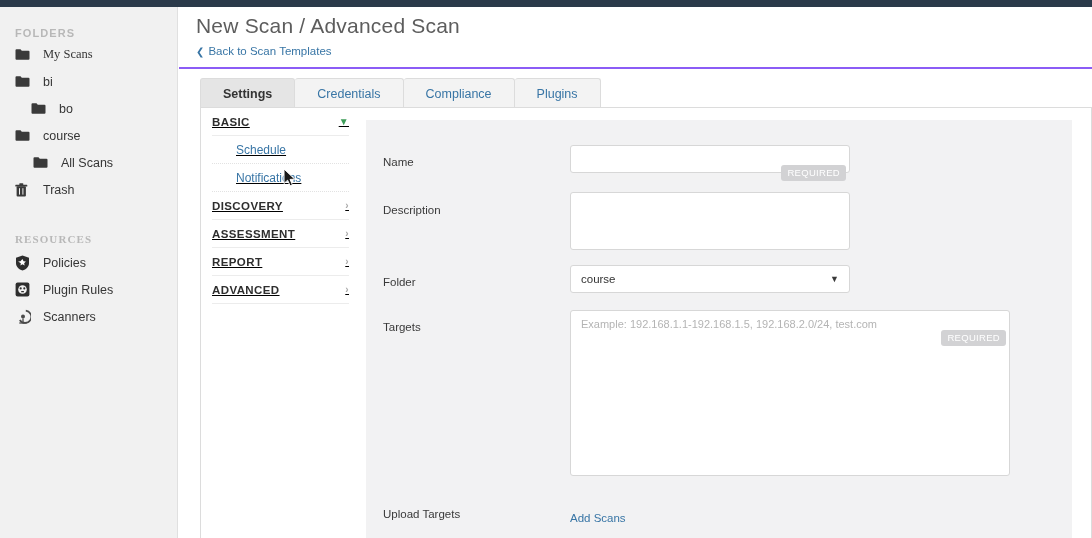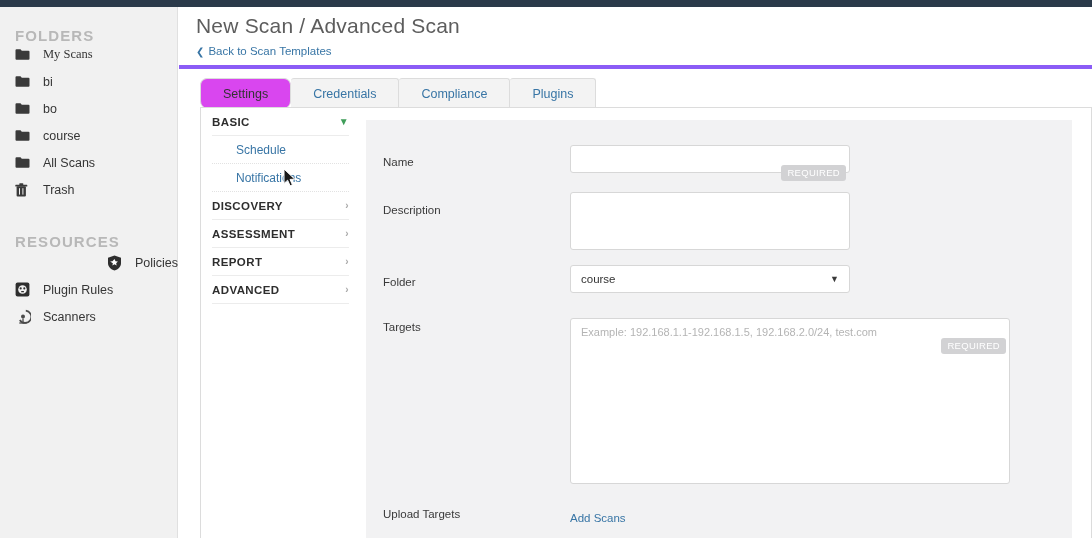--- a/index.html
+++ b/index.html
@@ -24,21 +24,21 @@
   }
 
   
   .sidebar {
     position: absolute; top: 7px; left: 0;
     width: 178px; height: 531px;
     background: #f1f1f1;
     border-right: 1px solid #e0e0e0;
   }
   .side-heading {
-    font-size: 15px;
+    font-size: 11px;
     letter-spacing: 1.1px;
     color: #b8b8b8;
     font-weight: bold;
     padding-left: 15px;
   }
   .side-item {
     display: flex;
     align-items: center;
     height: 27px;
     padding-left: 15px;
@@ -55,21 +55,21 @@
     color: #353535;
     margin-left: 8px;
     white-space: nowrap;
   }
 
   
   .page-head {
     position: absolute; top: 7px; left: 179px;
     width: 913px; height: 62px;
     background: #fff;
-    border-bottom: 4px solid #8b5cf6;
+    border-bottom: 2px solid #8b5cf6;
   }
   .page-title {
     position: absolute; left: 17px; top: 7px;
     font-size: 21px;
     font-weight: 300;
     color: #5d5d5d;
     letter-spacing: 0.2px;
     white-space: nowrap;
   }
   .back-link {
@@ -98,45 +98,45 @@
     background: #f3f3f3;
     border: 1px solid #dcdcdc;
     border-bottom: none;
     border-left: none;
     border-radius: 3px 3px 0 0;
     cursor: pointer;
     white-space: nowrap;
   }
   .tab:first-child { border-left: 1px solid #dcdcdc; }
   .tab.active {
-    background: #d946ef;
+    background: #e5e5e5;
     color: #333;
-    font-weight: normal;
+    font-weight: bold;
     border-color: #dcdcdc;
-    border-radius: 7px;
   }
   .tabs-underline {
     position: absolute; top: 107px; left: 200px;
     width: 892px; height: 1px;
     background: #dcdcdc;
   }
 
   
   .card {
     position: absolute; top: 108px; left: 200px;
     width: 892px; height: 430px;
     background: #ffffff;
     border-left: 1px solid #dcdcdc;
     border-right: 1px solid #dcdcdc;
   }
 
   
   .snav {
     position: absolute; top: 108px; left: 212px;
     width: 137px;
+    text-decoration: underline;
   }
   .snav-group {
     display: flex;
     align-items: center;
     justify-content: space-between;
     height: 28px;
     border-bottom: 1px solid #ececec;
     cursor: pointer;
     font-size: 11.5px;
     font-weight: bold;
@@ -276,39 +276,39 @@
 
     <div class="side-item" style="position:absolute;top:61px;left:0;width:178px;">
       <span class="ico">
         <svg width="15" height="13" viewBox="0 0 15 13">
             <path d="M0.5 2.2a1 1 0 0 1 1-1h4l1.3 1.5H13.5a1 1 0 0 1 1 1v7.1a1 1 0 0 1-1 1H1.5a1 1 0 0 1-1-1z" fill="#3a3a3a"></path>
           </svg>
       </span>
       <span class="lbl">bi</span>
     </div>
 
-    <div class="side-item" style="position:absolute;top:88px;left:0;width:198px;">
+    <div class="side-item" style="position:absolute;top:88px;left:16px;width:198px;">
       <span class="ico">
         <svg width="15" height="13" viewBox="0 0 15 13">
             <path d="M0.5 2.2a1 1 0 0 1 1-1h4l1.3 1.5H13.5a1 1 0 0 1 1 1v7.1a1 1 0 0 1-1 1H1.5a1 1 0 0 1-1-1z" fill="#3a3a3a"></path>
           </svg>
       </span>
       <span class="lbl">bo</span>
     </div>
 
     <div class="side-item" style="position:absolute;top:115px;left:0;width:178px;">
       <span class="ico">
         <svg width="15" height="13" viewBox="0 0 15 13">
             <path d="M0.5 2.2a1 1 0 0 1 1-1h4l1.3 1.5H13.5a1 1 0 0 1 1 1v7.1a1 1 0 0 1-1 1H1.5a1 1 0 0 1-1-1z" fill="#3a3a3a"></path>
           </svg>
       </span>
       <span class="lbl">course</span>
     </div>
 
-    <div class="side-item" style="position:absolute;top:142px;left:0;width:178px;text-align:center;">
+    <div class="side-item" style="position:absolute;top:142px;left:18px;width:178px;text-align:center;">
       <span class="ico">
         <svg width="15" height="13" viewBox="0 0 15 13">
             <path d="M0.5 2.2a1 1 0 0 1 1-1h4l1.3 1.5H13.5a1 1 0 0 1 1 1v7.1a1 1 0 0 1-1 1H1.5a1 1 0 0 1-1-1z" fill="#3a3a3a"></path>
           </svg>
       </span>
       <span class="lbl">All Scans</span>
     </div>
 
     <div class="side-item" style="position:absolute;top:169px;left:0;width:178px;">
       <span class="ico">
@@ -316,23 +316,23 @@
           <rect x="1.6" y="3.3" width="9.3" height="10.2" rx="1" fill="#3a3a3a"></rect>
           <rect x="0.3" y="1.8" width="12" height="1.6" rx="0.5" fill="#3a3a3a"></rect>
           <rect x="4.3" y="0.2" width="4" height="1.8" rx="0.6" fill="#3a3a3a"></rect>
           <rect x="4" y="5.2" width="1" height="6.4" fill="#f1f1f1"></rect>
           <rect x="7.4" y="5.2" width="1" height="6.4" fill="#f1f1f1"></rect>
         </svg>
       </span>
       <span class="lbl">Trash</span>
     </div>
 
-    <div class="side-heading" style="position:absolute;top:226px;left:0;">RESOURCES</div>
-
-    <div class="side-item" style="position:absolute;top:242px;left:0;width:178px;justify-content:flex-end;">
+    <div class="side-heading" style="position:absolute;top:226px;left:0;font-family:Liberation Serif, serif;">RESOURCES</div>
+
+    <div class="side-item" style="position:absolute;top:242px;left:0;width:178px;">
       <span class="ico">
         <svg width="15" height="16" viewBox="0 0 15 16">
           <path d="M7.5 0.4 14 2.7v5.4c0 4-2.9 6.4-6.5 7.5C3.9 14.5 1 12.1 1 8.1V2.7z" fill="#2e2e2e"></path>
           <path d="M7.5 4.1l1.05 2.2 2.35.3-1.75 1.6.47 2.35-2.12-1.2-2.12 1.2.47-2.35L3.1 6.6l2.35-.3z" fill="#ffffff"></path>
         </svg>
       </span>
       <span class="lbl">Policies</span>
     </div>
 
     <div class="side-item" style="position:absolute;top:269px;left:0;width:178px;">
@@ -449,21 +449,21 @@
       <div class="fctl" style="top:0;">
         <div class="sel">
           <span>course</span>
           <span class="caret">▼</span>
         </div>
       </div>
     </div>
 
     <div class="frow" style="top:190px;">
       <div class="flabel" style="top:11px;">Targets</div>
-      <div class="fctl" style="top:8px;border-radius:10px;">
+      <div class="fctl" style="top:0;border-radius:10px;">
         <div class="ta big">
           <span class="ph">Example: 192.168.1.1-192.168.1.5, 192.168.2.0/24, test.com</span>
           <span class="req">REQUIRED</span>
         </div>
       </div>
     </div>
 
     <div class="frow" style="top:388px;">
       <div class="flabel" style="top:0;">Upload Targets</div>
       <div class="fctl" style="top:0;">

